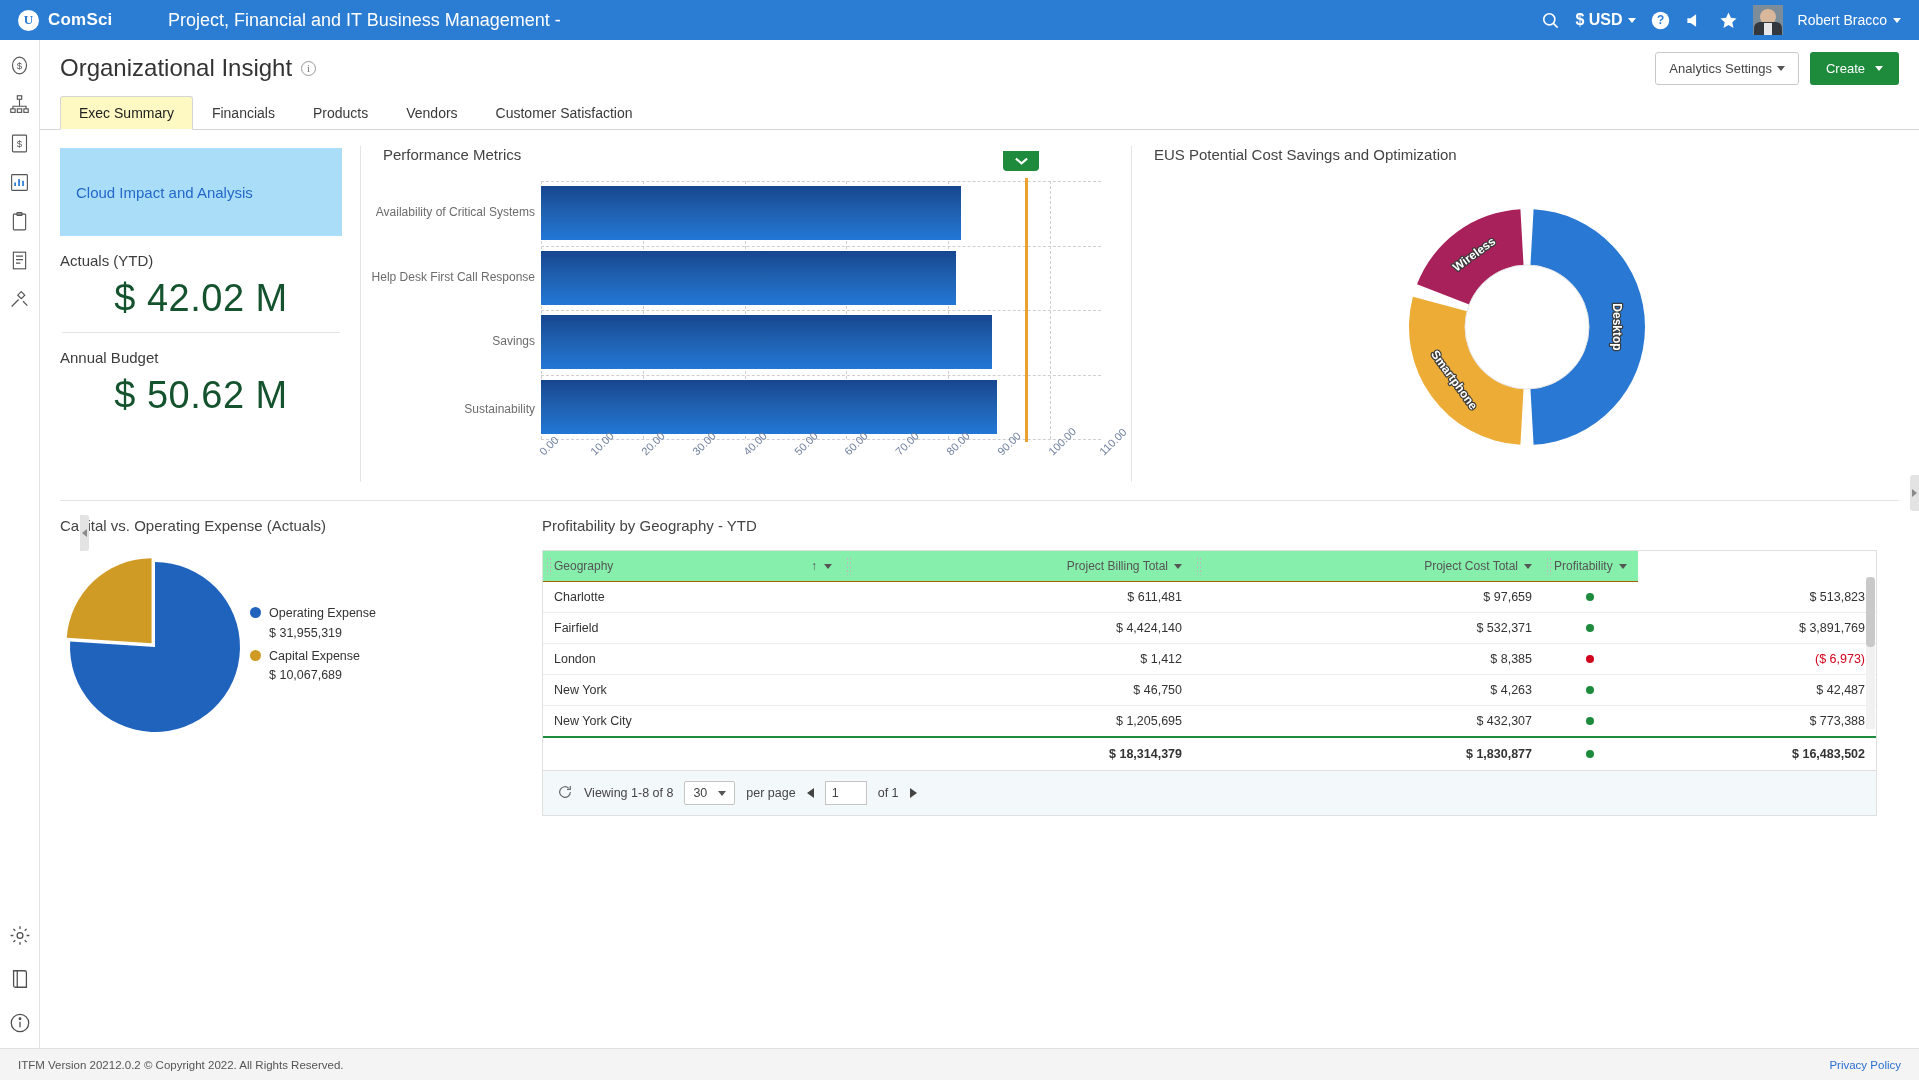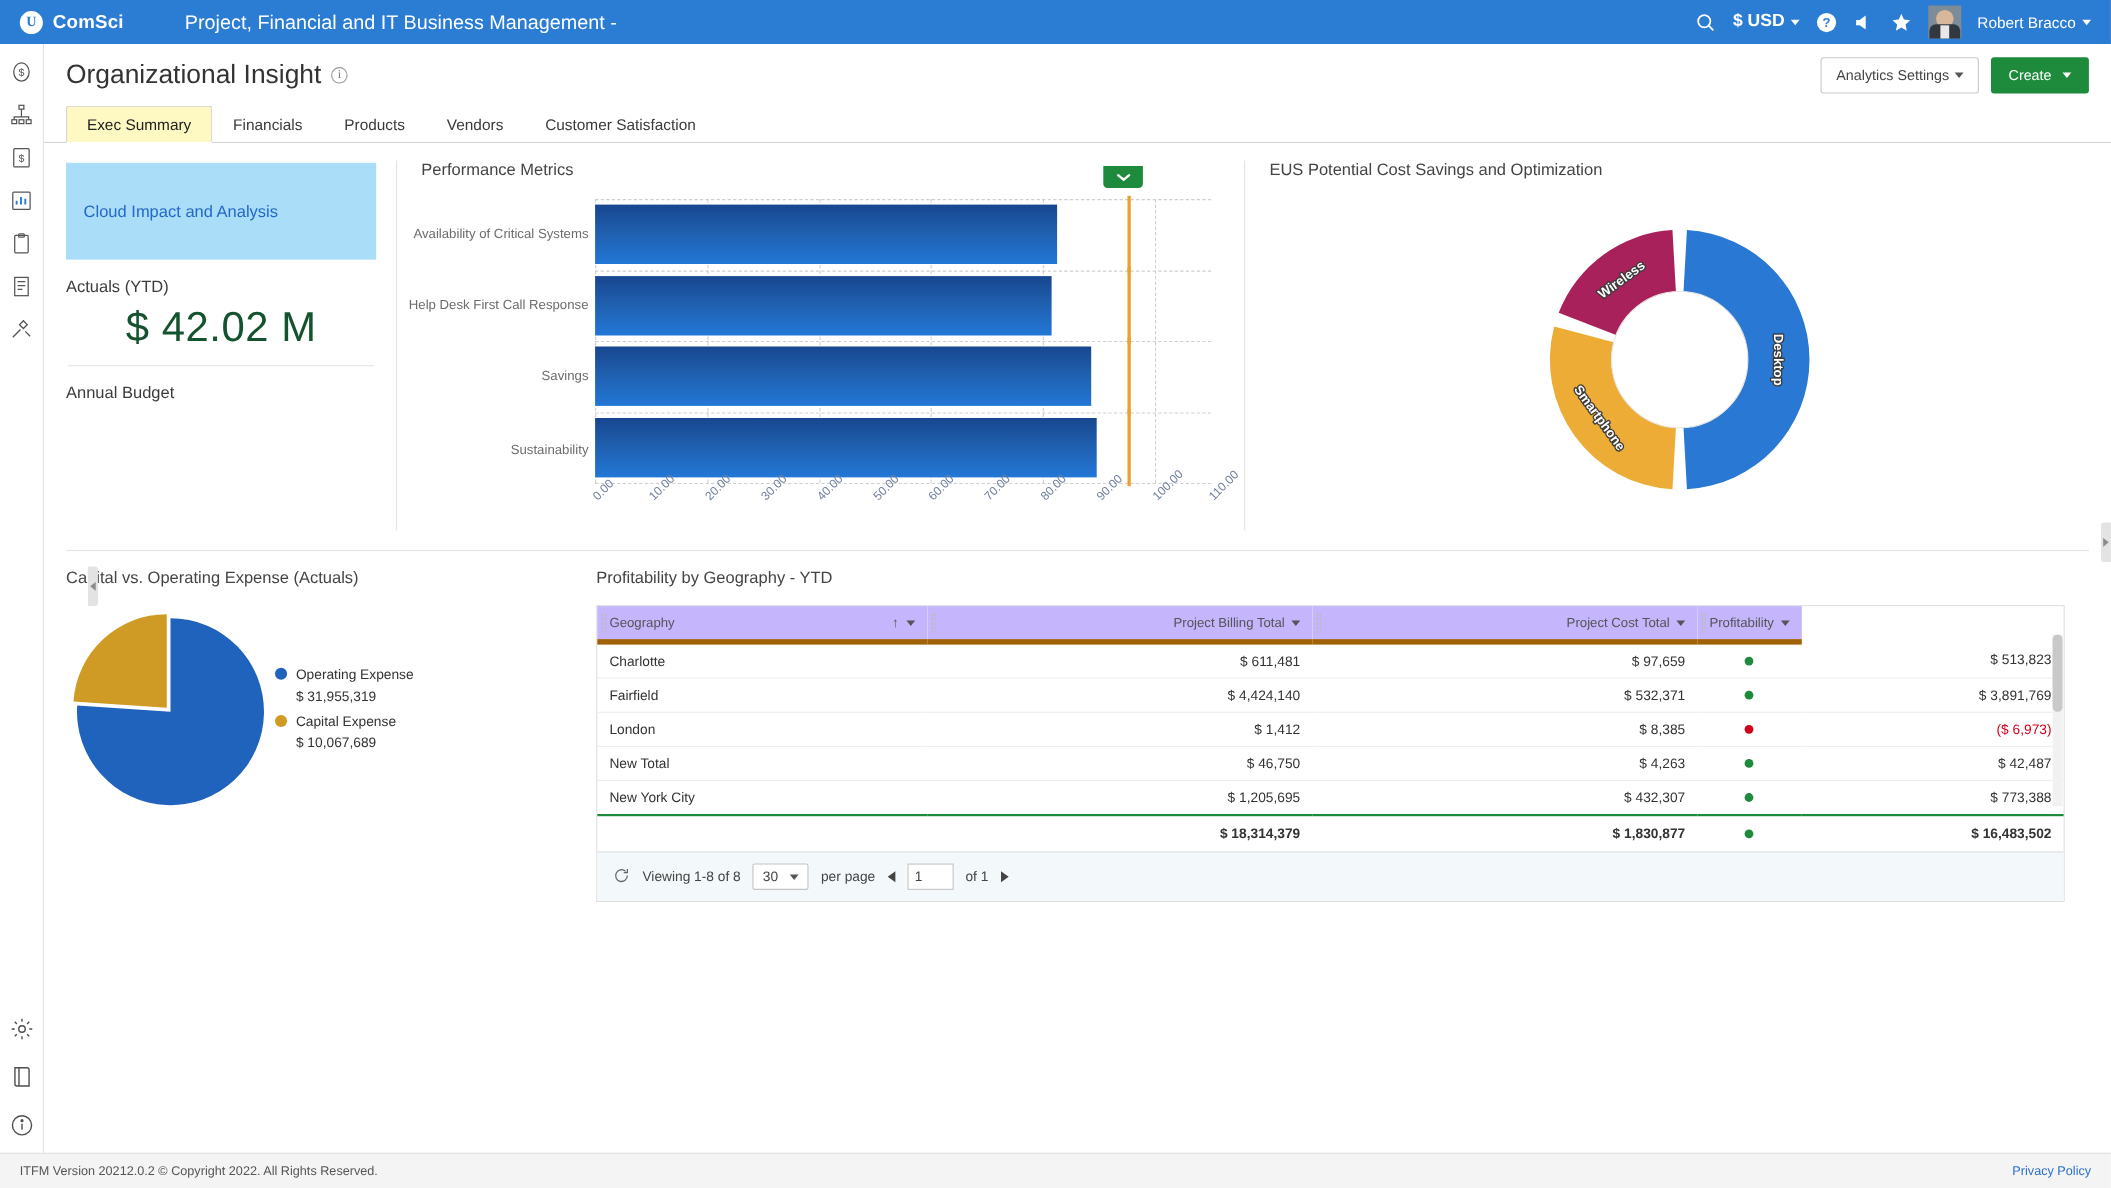--- a/index.html
+++ b/index.html
@@ -131,21 +131,21 @@
   .pie-area { display:flex; align-items:center; margin-top:18px; }
   .legend { font-size:12.5px; color:#333; line-height:1.55; }
   .lg-row { display:flex; align-items:flex-start; gap:8px; margin-bottom:4px; }
   .lg-dot { width:11px; height:11px; border-radius:50%; margin-top:3px; flex:none; }
 
   
   .col-table { flex:1; padding-left:22px; }
   .tbl-wrap { border:1px solid #e0e0e0; width:1335px; margin-top:16px; background:#fff; position:relative; }
   table { width:100%; border-collapse:collapse; font-size:12.5px; color:#333; }
   thead th {
-    background:#c4b5fd; border-bottom:5px solid #a16207; font-weight:400; color:#555;
+    background:#86efac; border-bottom:1px solid #a16207; font-weight:400; color:#555;
     padding:8px 11px; font-size:12px; position:relative; white-space:nowrap;
   }
   .th-inner { display:flex; align-items:center; gap:6px; }
   .grip { position:absolute; left:3px; top:6px; bottom:6px; width:5px;
           background-image:radial-gradient(#bbb 1px, transparent 1px); background-size:3px 4px; }
   tbody td { padding:8px 11px; border-bottom:1px solid #ededed; white-space:nowrap; }
   .num { text-align:right; }
   .dotcell { width:26px; text-align:center; padding:0; }
   .sdot { display:inline-block; width:8px; height:8px; border-radius:50%; }
   .neg { color:#d0021b; }
@@ -336,20 +336,21 @@
         <div class="kpi-card">
           <span>Cloud Impact and Analysis</span>
         </div>
         <div class="kpi-block">
           <div class="kpi-label">Actuals (YTD)</div>
           <div class="kpi-value">$ 42.02 M</div>
         </div>
         <div class="kpi-sep"></div>
         <div class="kpi-block">
           <div class="kpi-label">Annual Budget</div>
+          <div class="kpi-value">$ 50.62 M</div>
         </div>
       </div>
 
       <div class="vdiv"></div>
 
       <div class="col-bar">
         <div class="panel-title">Performance Metrics</div>
         <div class="bc">
           <div class="bc-labels" id="bcLabels">
               <div class="bc-lab" style="top: 28.25px;">Availability of Critical Systems</div>
@@ -496,21 +497,21 @@
                   <td class="num ">$ 3,891,769</td>
                 </tr>
                 <tr>
                   <td>London</td>
                   <td class="num">$ 1,412</td>
                   <td class="num">$ 8,385</td>
                   <td class="dotcell"><span class="sdot" style="background:#d0021b"></span></td>
                   <td class="num neg">($ 6,973)</td>
                 </tr>
                 <tr>
-                  <td>New Total</td>
+                  <td>New York</td>
                   <td class="num">$ 46,750</td>
                   <td class="num">$ 4,263</td>
                   <td class="dotcell"><span class="sdot" style="background:#1d8a3c"></span></td>
                   <td class="num ">$ 42,487</td>
                 </tr>
                 <tr>
                   <td>New York City</td>
                   <td class="num">$ 1,205,695</td>
                   <td class="num">$ 432,307</td>
                   <td class="dotcell"><span class="sdot" style="background:#1d8a3c"></span></td>

